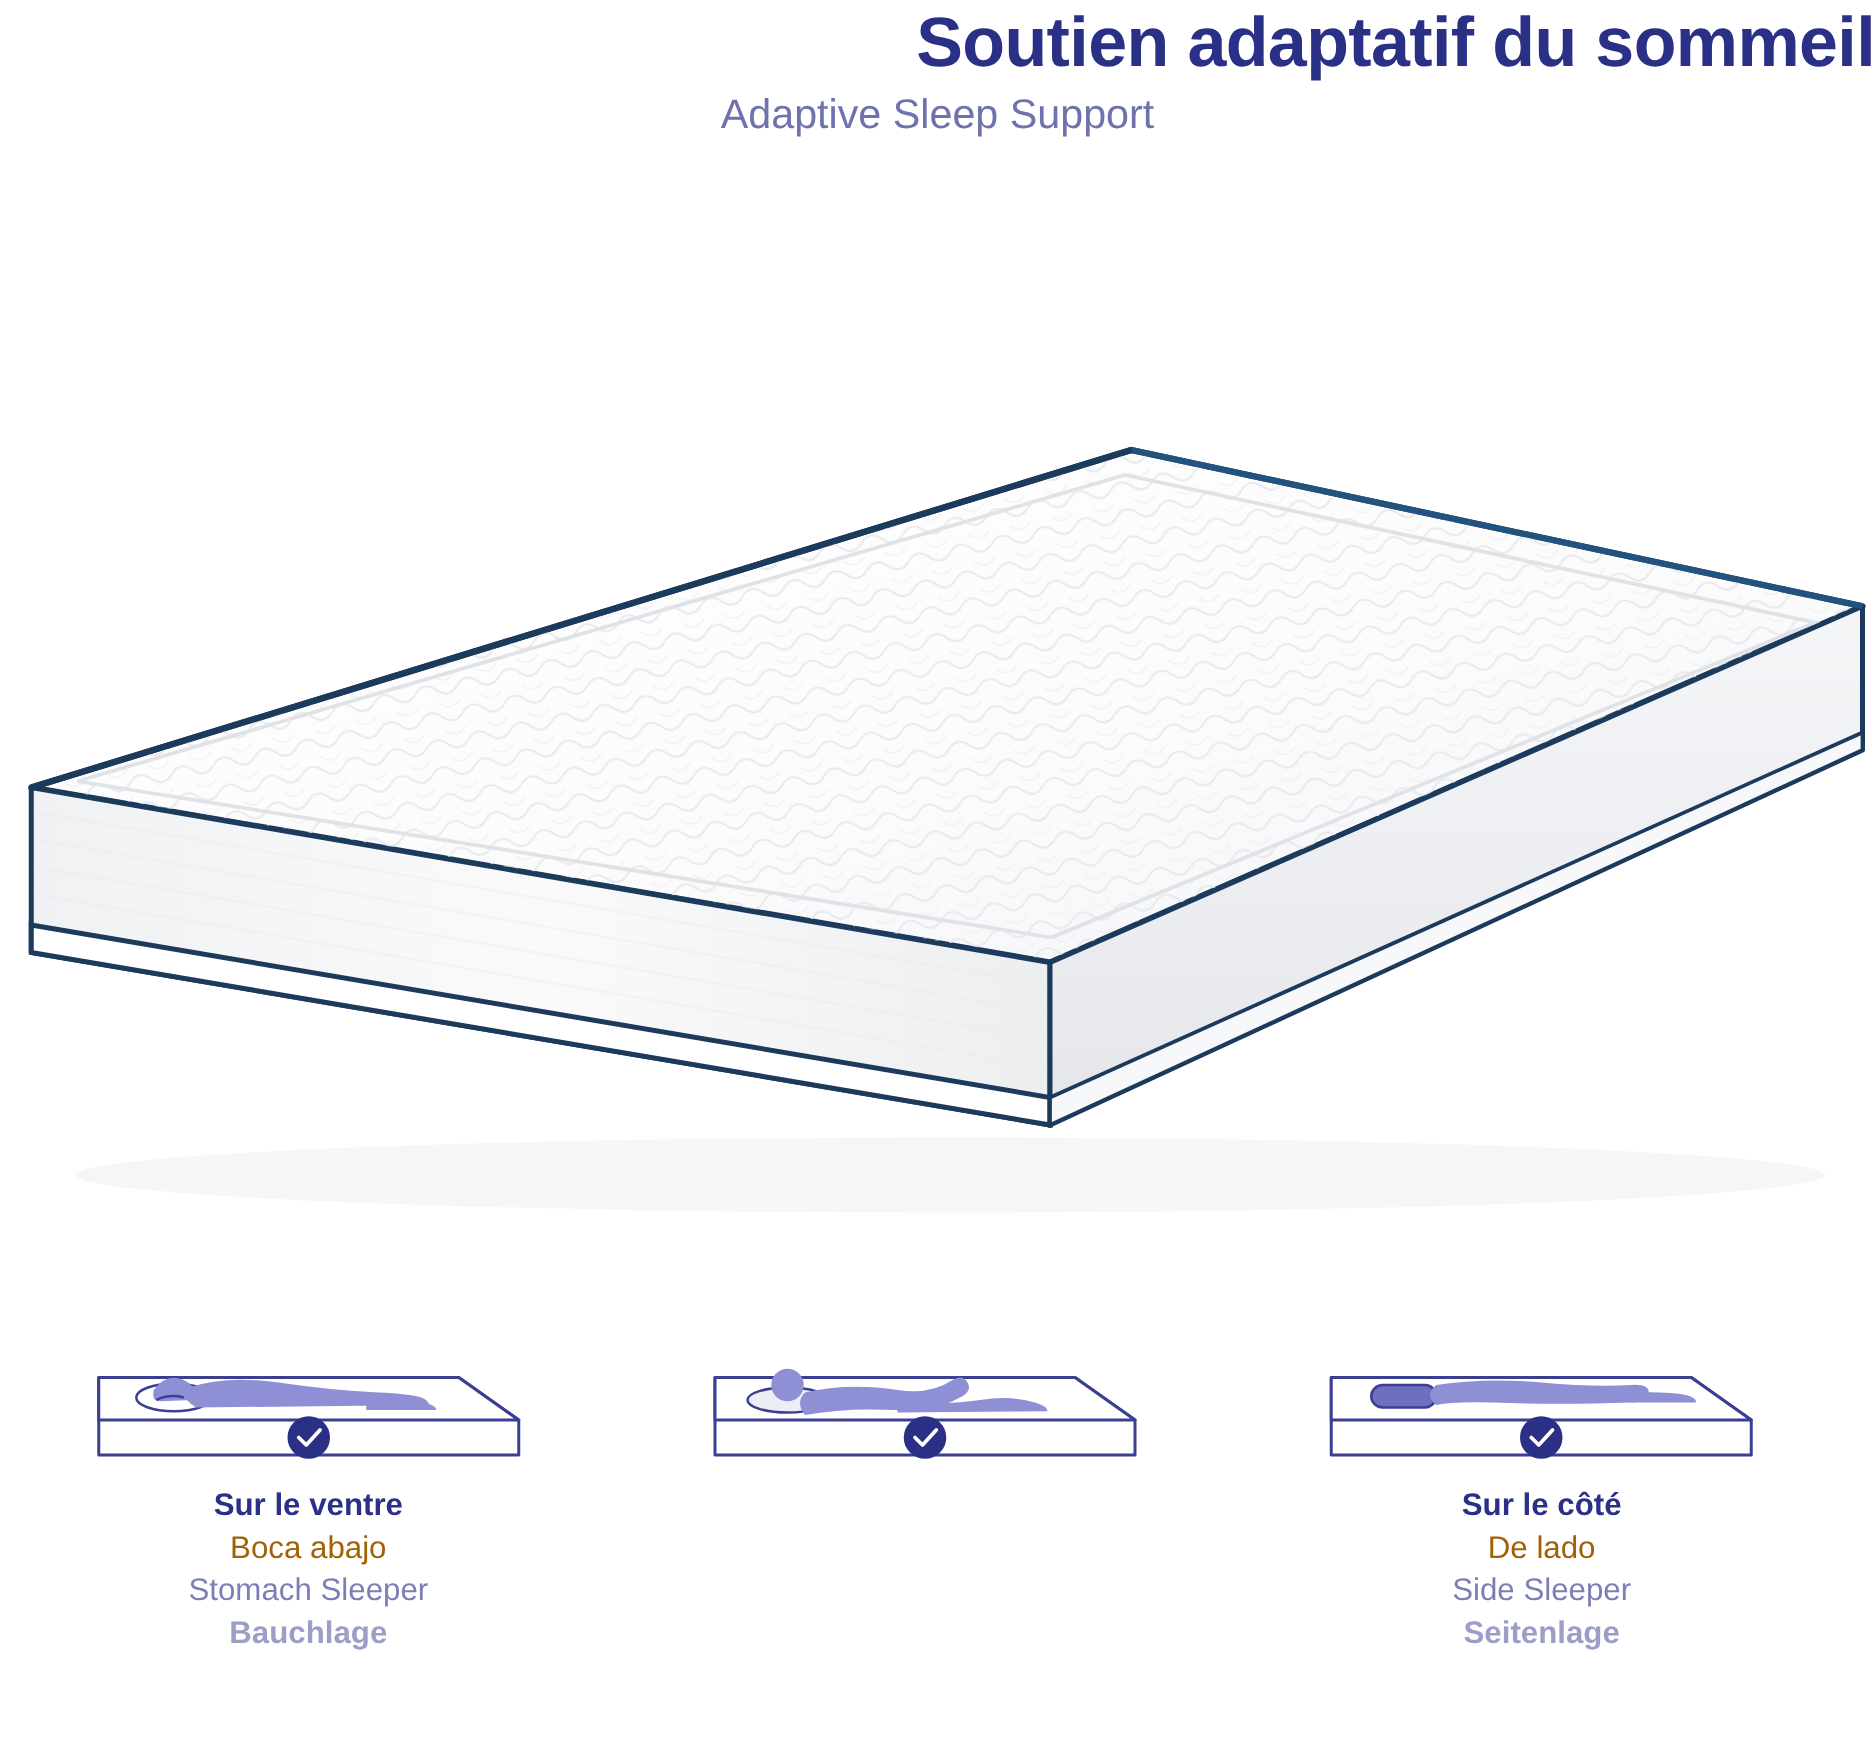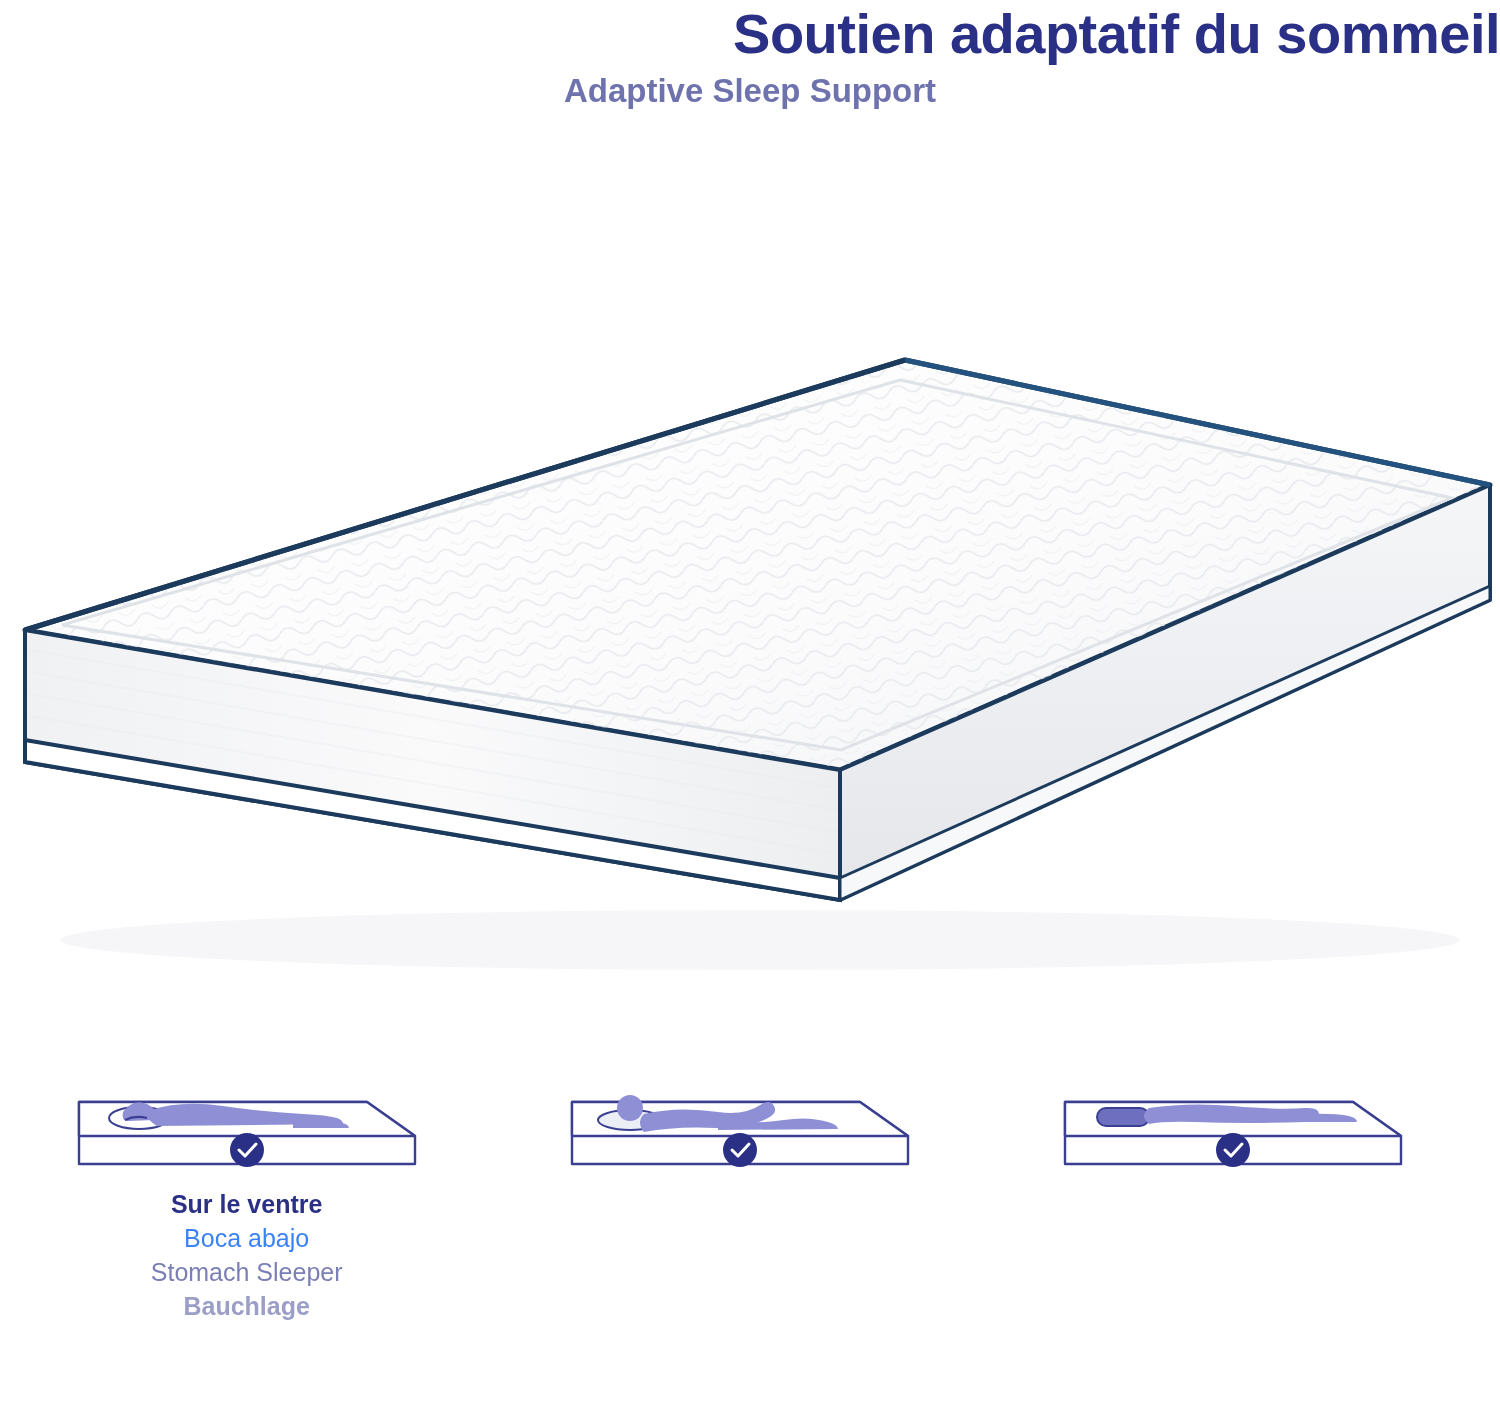--- a/index.html
+++ b/index.html
@@ -33,21 +33,21 @@
   .title-2 {
     font-size: 37px;
     color: #4a4fa0;
     font-weight: normal;
     line-height: 1.3;
     margin: 8px 0 0 0;
   }
   .title-3 {
     font-size: 33px;
     color: #6e72ad;
-    font-weight: bold;
+    font-weight: normal;
     line-height: 1.3;
     margin: 6px 0 0 0;
   }
   .title-4 {
     font-size: 33px;
     color: #8d90bd;
     font-weight: normal;
     line-height: 1.3;
     margin: 6px 0 0 0;
   }
@@ -82,21 +82,21 @@
     height: 130px;
     position: relative;
   }
   .panel-figure svg { display: block; }
   .caption {
     margin-top: 18px;
     text-align: center;
     line-height: 1.28;
   }
   .cap-1 { font-size: 25px; font-weight: bold; color: #2b3087; }
-  .cap-2 { font-size: 25px; color: #3b82f6; font-weight: normal; margin-top: 2px;}
+  .cap-2 { font-size: 25px; color: #a16207; font-weight: normal; margin-top: 2px;}
   .cap-3 { font-size: 25px; color: #7b7fb5; font-weight: normal; margin-top: 2px;}
   .cap-4 { font-size: 25px; color: #9b9ec7; font-weight: bold; margin-top: 2px;}
 </style>
 </head>
 <body>
 
 <div class="header">
   <div class="title-1">Soutien adaptatif du sommeil</div>
   <div class="title-3">Adaptive Sleep Support</div>
 </div>
@@ -210,15 +210,21 @@
         <rect x="44" y="68" width="52" height="18" rx="9" fill="#6f6fc0" stroke="#3a3f92" stroke-width="2"></rect>
 
         <g fill="#8f8fd6">
           <path d="M96 68 q40 -6 84 -2 q44 4 72 2 q14 -1 14 6 q0 8 -14 8 q-60 2 -110 0 q-32 -1 -46 2 q-10 -8 0 -16 Z"></path>
           <path d="M252 74 q30 -1 44 2 q8 2 8 6 l-52 0 Z"></path>
         </g>
         <circle cx="180" cy="110" r="17" fill="#2b3087"></circle>
         <path d="M172 110 l6 6 l11 -12" fill="none" stroke="#ffffff" stroke-width="3" stroke-linecap="round" stroke-linejoin="round"></path>
       </svg>
     </div>
+    <div class="caption">
+      <div class="cap-1">Sur le côté</div>
+      <div class="cap-2">De lado</div>
+      <div class="cap-3">Side Sleeper</div>
+      <div class="cap-4">Seitenlage</div>
+    </div>
   </div>
 
 </div>
 
 </body></html>

